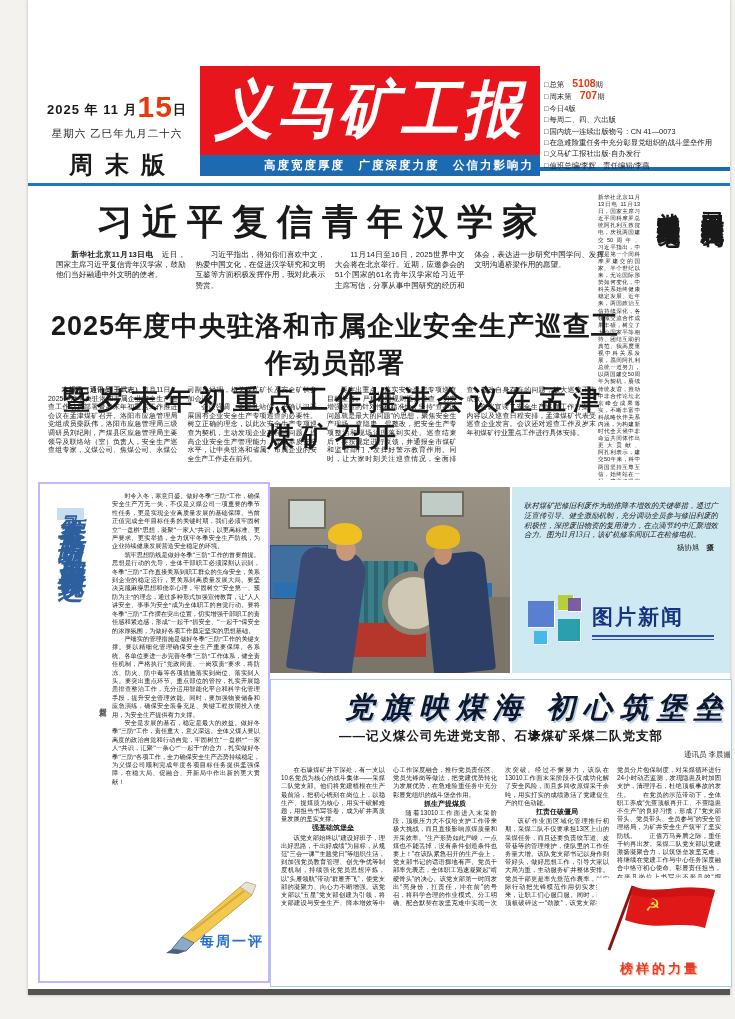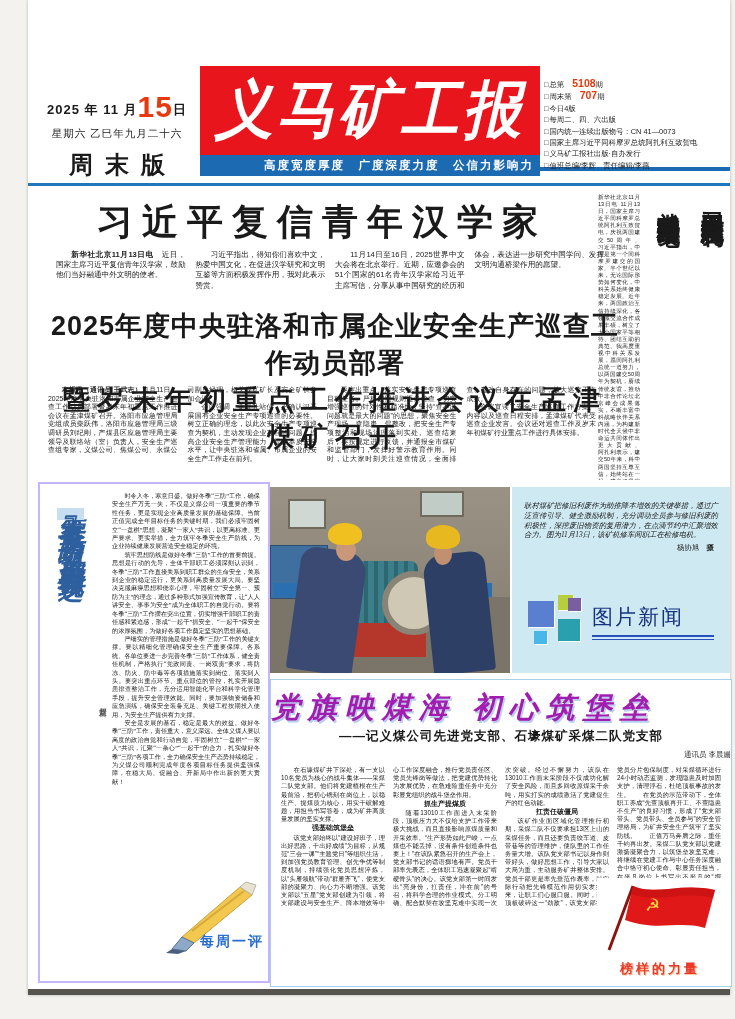--- a/index.html
+++ b/index.html
@@ -51,26 +51,26 @@
 
   
   .photo{left:242px;top:487px;width:240px;height:186px;background:#8e8678;overflow:hidden;}
   .ph{position:absolute;}
   .capbox{left:484px;top:487px;width:218px;height:186px;background:#cfe9f2;}
   .cap-text{margin:14px 12px 0;font-size:7.4px;line-height:9.8px;text-align:justify;font-style:italic;font-family:"Liberation Serif","DejaVu Serif",serif;}
   .cap-credit{text-align:right;margin:3px 16px 0;font-size:7.4px;font-family:"Liberation Serif","DejaVu Serif",serif;}
   .cap-credit b{font-style:normal;}
   .pn-logo{position:absolute;left:16px;bottom:16px;width:190px;height:62px;}
   .sq{position:absolute;box-shadow:1px 1px 0 rgba(255,255,255,.9);}
-  .pn-text{position:absolute;left:64px;top:8px;font-size:21px;font-weight:400;color:#15337f;letter-spacing:2px;}
+  .pn-text{position:absolute;left:64px;top:8px;font-size:21px;font-weight:700;color:#15337f;letter-spacing:2px;}
   .pn-rule{position:absolute;left:64px;top:40px;width:122px;height:2px;border-top:2px solid #2a4fbf;border-bottom:1px solid #2a4fbf;}
 
   
   .party-box{left:242px;top:679px;width:460px;height:306px;border:1px solid #a8cde6;background:#fff;}
-  .party-title{position:absolute;left:0;top:8px;width:100%;text-align:left;font-size:29px;font-weight:900;color:#a21caf;letter-spacing:8px;text-shadow:1.5px 1.5px 0 #b9cdec;font-style:italic;}
+  .party-title{position:absolute;left:0;top:8px;width:100%;text-align:right;font-size:29px;font-weight:900;color:#0f172a;letter-spacing:8px;text-shadow:1.5px 1.5px 0 #b9cdec;font-style:italic;}
   .party-sub{position:absolute;left:0;top:48px;width:100%;text-align:center;font-size:12.5px;font-weight:bold;letter-spacing:1px;}
   .party-byline{position:absolute;left:0;top:70px;width:100%;text-align:right;font-size:7.5px;color:#333;}
   .party-body{position:absolute;left:10px;top:86px;width:440px;height:212px;column-count:4;column-gap:8px;font-size:6.3px;line-height:8.2px;text-align:justify;overflow:hidden;}
   .party-body p{margin:0;text-indent:2em;}
   .party-body .sh{text-align:center;font-weight:bold;font-size:7px;text-indent:0;margin:1px 0;}
   .flag-wrap{position:absolute;right:8px;bottom:6px;width:126px;height:102px;background:#fff;text-align:center;}
   .flag-label{color:#e8392a;font-weight:900;font-size:13px;letter-spacing:3px;text-shadow:1px 1px 0 #f6c9a0;}
 
   .bottom-bar{left:0;top:989px;width:702px;height:6px;background:#55544f;}
 </style>
@@ -90,21 +90,21 @@
     <span class="masthead-title">义马矿工报</span>
   </div>
   <div class="abs rightline"></div>
 
   <div class="abs infobox">
     <div class="inf"><span class="bx">□</span><span>总第</span><span class="num">5108</span><span>期</span></div>
     <div class="inf"><span class="bx">□</span><span>周末第</span><span class="num">707</span><span>期</span></div>
     <div class="inf"><span class="bx">□</span><span>今日4版</span></div>
     <div class="inf"><span class="bx">□</span><span>每周二、四、六出版</span></div>
     <div class="inf"><span class="bx">□</span><span>国内统一连续出版物号：CN 41—0073</span></div>
-    <div class="inf"><span class="bx">□</span><span>国家主席习近平同科摩罗总统阿扎利互致贺电</span></div>
+    <div class="inf"><span class="bx">□</span><span>在急难险重任务中充分彰显党组织的战斗堡垒作用</span></div>
     <div class="inf"><span class="bx">□</span><span>义马矿工报社出版·自办发行</span></div>
     <div class="inf"><span class="bx">□</span><span>值班总编/李辉　责任编辑/李燕</span></div>
   </div>
 
   <div class="abs blue-rule"></div>
 
   <div class="abs a1-head">习近平复信青年汉学家</div>
   <div class="abs a1-body">
     <p><b>新华社北京11月13日电</b><span>　近日，国家主席习近平复信青年汉学家，鼓励他们当好融通中外文明的使者。</span></p>
     <p>习近平指出，得知你们喜欢中文，热爱中国文化，在促进汉学研究和文明互鉴等方面积极发挥作用，我对此表示赞赏。</p>

